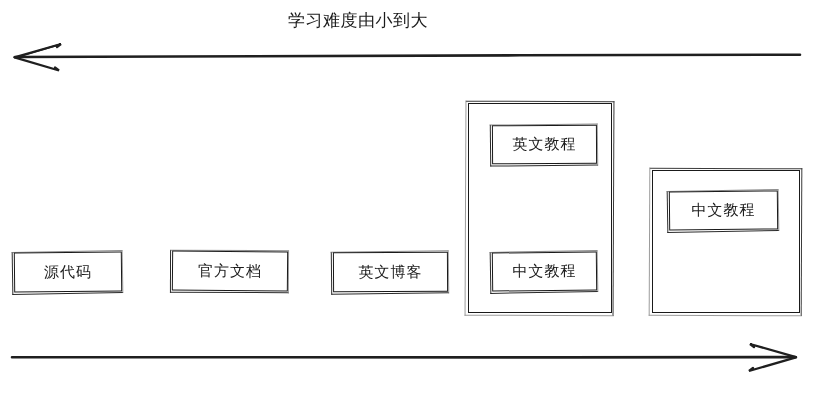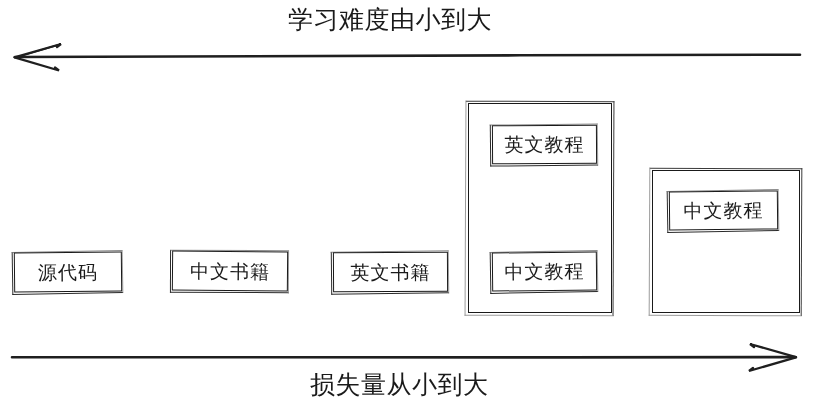--- a/index.html
+++ b/index.html
@@ -14,21 +14,21 @@
     position: relative;
     width: 813px;
     height: 414px;
     background: #ffffff;
     overflow: hidden;
   }
 
   
   .axis-label {
     position: absolute;
-    font-size: 25px;
+    font-size: 17px;
     line-height: 22px;
     color: #1a1a1a;
     white-space: nowrap;
     letter-spacing: 0.5px;
   }
 
   
   #sketch-layer {
     position: absolute;
     left: 0;
@@ -56,21 +56,21 @@
     top: -2px;
     right: -2px;
     bottom: -3px;
     border: 1.2px solid #2b2b2b;
     border-top-color: rgba(43,43,43,0.55);
     border-right-color: rgba(43,43,43,0.45);
     transform: rotate(-0.35deg);
     pointer-events: none;
   }
   .node-label {
-    font-size: 19px;
+    font-size: 15px;
     line-height: 21px;
     color: #1a1a1a;
     white-space: nowrap;
     letter-spacing: 1px;
     position: relative;
     z-index: 2;
     text-align: center;
   }
 
   
@@ -100,21 +100,20 @@
   .tilt-c { transform: rotate(-0.3deg); }
   .tilt-d { transform: rotate(0.35deg); }
 </style>
 </head>
 <body>
 
 <div id="canvas">
 
   <div class="axis-label" style="left:288px; top:9px;">学习难度由小到大</div>
 
-  <div class="axis-label" style="left:310px; top:374px;">损失量从小到大</div>
 
   <svg id="sketch-layer" viewBox="0 0 813 414">
 
     <g>
       <path d="M15,57 C140,56.2 330,55.6 520,55.3 C640,55.1 730,54.9 800,54.7" fill="none" stroke="#1f1f1f" stroke-width="2.6" stroke-linecap="round"></path>
       <path d="M14.5,57.2 L60,43.5 L56,46.5 L19,57.4 Z" fill="#1f1f1f"></path>
       <path d="M14.5,57.2 L61,44 L57,47" fill="none" stroke="#1f1f1f" stroke-width="2.2" stroke-linecap="round"></path>
       <path d="M14.5,57.4 L59,70.5 L55,67.5" fill="none" stroke="#1f1f1f" stroke-width="2.2" stroke-linecap="round"></path>
     </g>
 
@@ -123,25 +122,25 @@
       <path d="M796,357.1 L750,344 L754,347" fill="none" stroke="#1f1f1f" stroke-width="2.3" stroke-linecap="round"></path>
       <path d="M796,357.3 L749,371 L753,368" fill="none" stroke="#1f1f1f" stroke-width="2.3" stroke-linecap="round"></path>
     </g>
   </svg>
 
   <div class="node tilt-a" style="left:14px; top:252px; width:108px; height:40px;">
     <span class="node-label">源代码</span>
   </div>
 
   <div class="node tilt-b" style="left:172px; top:251px; width:116px; height:40px;">
-    <span class="node-label">中文书籍</span>
+    <span class="node-label">官方文档</span>
   </div>
 
   <div class="node tilt-c" style="left:333px; top:252px; width:115px; height:40px;">
-    <span class="node-label">英文书籍</span>
+    <span class="node-label">英文博客</span>
   </div>
 
   <div class="group" style="left:468px; top:103px; width:144px; height:210px;">
 
     <div class="node tilt-c" style="left:23px; top:21px; width:105px; height:39px;">
       <span class="node-label">英文教程</span>
     </div>
 
 
     <div class="node tilt-a" style="left:23px; top:148px; width:105px; height:39px;">

